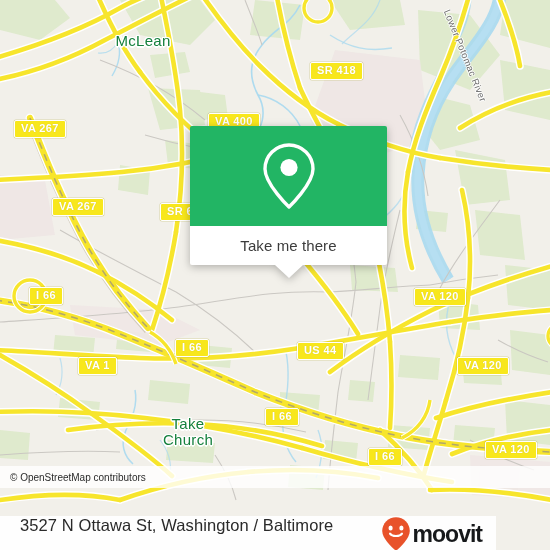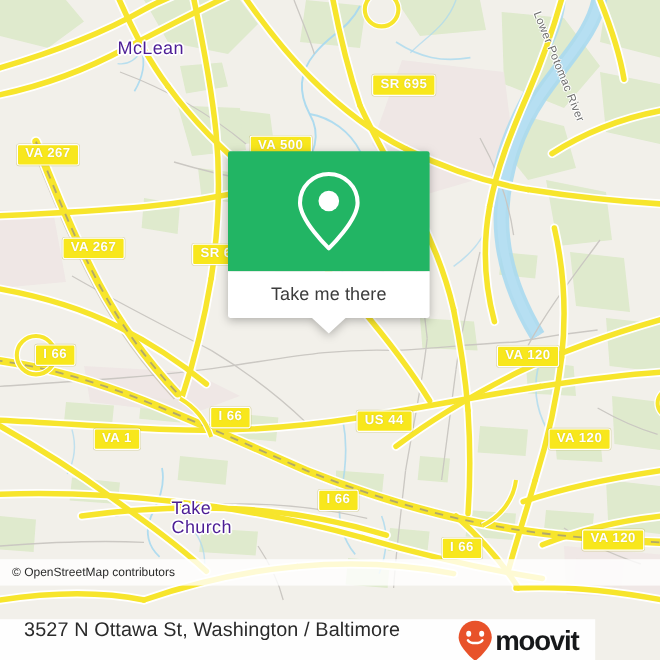--- a/index.html
+++ b/index.html
@@ -11,23 +11,24 @@
   }
   #app{position:relative;width:550px;height:550px;overflow:hidden;background:#F2F0EA;}
 
   
   #map{position:absolute;left:0;top:0;width:550px;height:550px;background:#F2F0EA;}
   #map svg{display:block;}
 
   
   .place-label{
     position:absolute;
-    color:#4c1d95;
+    color:#15803d;
     font-size:15px;
     letter-spacing:.3px;
+    text-align:center;
     line-height:16px;
     text-shadow:
       -1.5px 0 #fff,1.5px 0 #fff,0 -1.5px #fff,0 1.5px #fff,
       -1px -1px #fff,1px -1px #fff,-1px 1px #fff,1px 1px #fff;
     white-space:pre-line;
     pointer-events:none;
   }
 
   
   .river-label{
@@ -54,21 +55,21 @@
     line-height:13px;
     white-space:nowrap;
     box-shadow:0 0 0 .5px rgba(170,160,40,.35);
     text-shadow:0 0 1px rgba(150,140,30,.45);
   }
 
   
   #callout{
     position:absolute;
     left:190px;top:126px;
-    width:168px;
+    width:197px;
     filter:drop-shadow(0 2px 4px rgba(0,0,0,.28));
   }
   #callout-head{
     height:100px;
     background:#22B564;
     display:flex;align-items:center;justify-content:center;
     border-radius:2px 2px 0 0;
   }
   #callout-body{
     background:#ffffff;
@@ -354,23 +355,23 @@
     </svg>
   </div>
 
   <div class="place-label" style="left:98px;top:33px;width:90px;">McLean</div>
 
   <div class="place-label" style="left:143px;top:416px;width:90px;">Take
 Church</div>
 
   <div class="river-label" style="left:452px;top:8px;transform:rotate(68deg);transform-origin:left top;">Lower Potomac River</div>
 
-  <div class="shield" style="left:310px;top:62px;">SR 695</div>
+  <div class="shield" style="left:310px;top:62px;">SR 418</div>
   <div class="shield" style="left:14px;top:120px;">VA 267</div>
-  <div class="shield" style="left:208px;top:113px;">VA 500</div>
+  <div class="shield" style="left:208px;top:113px;">VA 400</div>
   <div class="shield" style="left:52px;top:198px;">VA 267</div>
   <div class="shield" style="left:160px;top:203px;">SR 6</div>
   <div class="shield" style="left:29px;top:287px;">I 66</div>
   <div class="shield" style="left:414px;top:288px;">VA 120</div>
   <div class="shield" style="left:175px;top:339px;">I 66</div>
   <div class="shield" style="left:297px;top:342px;">US 44</div>
   <div class="shield" style="left:78px;top:357px;">VA 1</div>
   <div class="shield" style="left:457px;top:357px;">VA 120</div>
   <div class="shield" style="left:265px;top:408px;">I 66</div>
   <div class="shield" style="left:368px;top:448px;">I 66</div>

